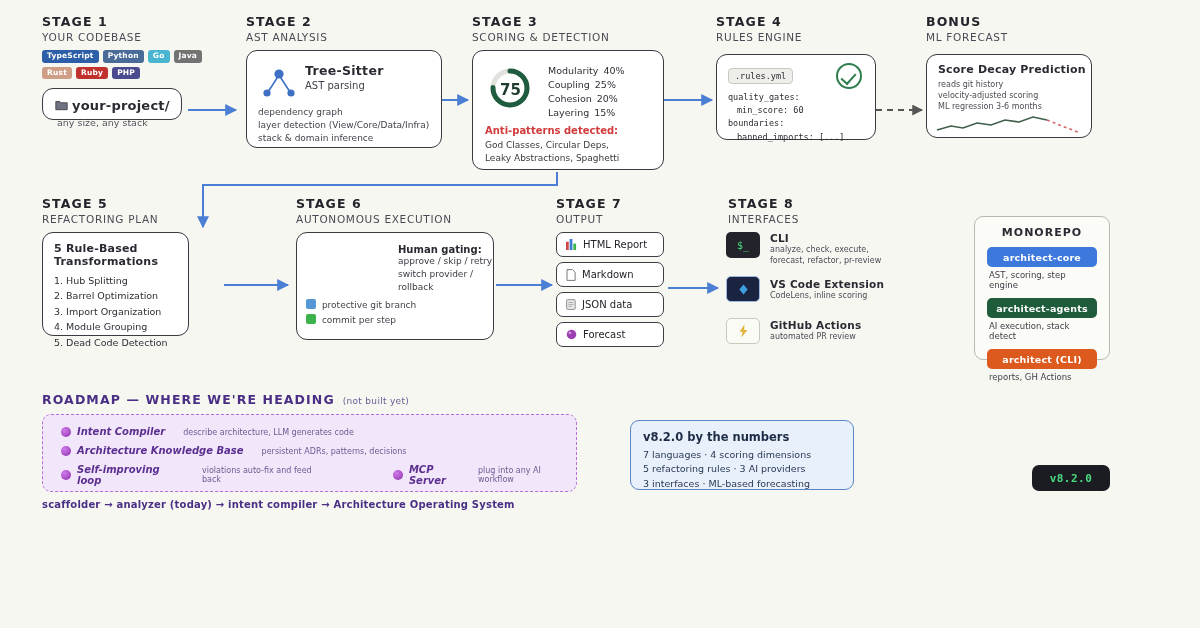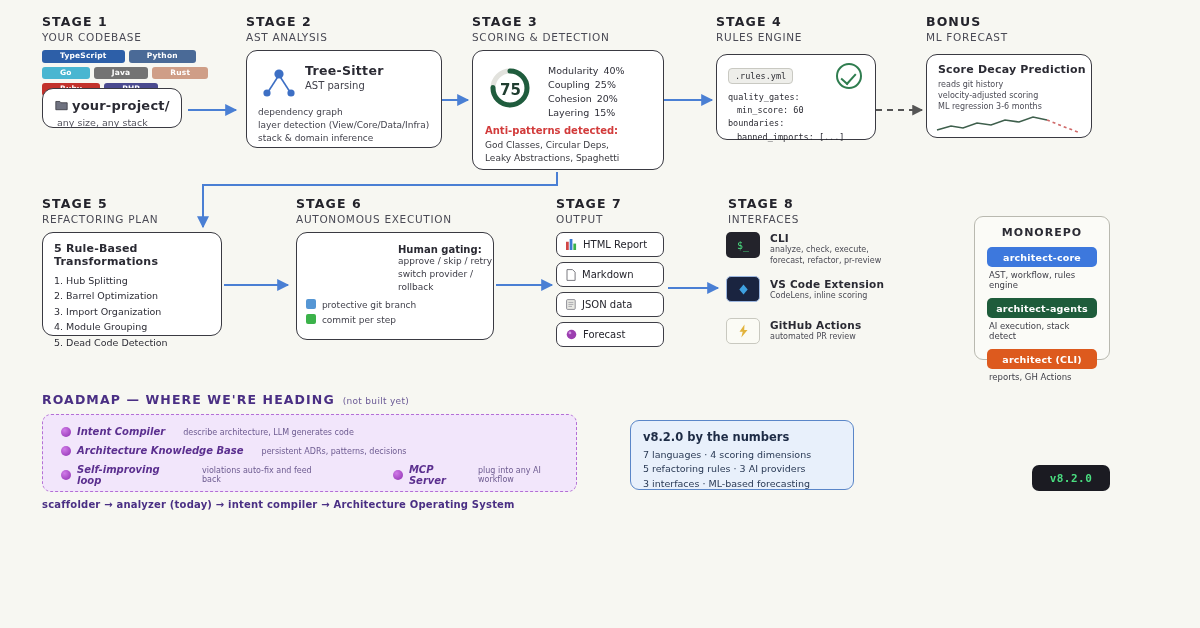--- a/index.html
+++ b/index.html
@@ -27,21 +27,21 @@
     position: absolute;
     background: #ffffff;
     border: 1.4px solid #3a3a42;
     border-radius: 11px;
   }
 
   
   .badges { position: absolute; display: flex; flex-wrap: wrap; gap: 4px; width: 180px; }
   .badge {
     font-size: 7.5px; font-weight: bold; color: #fff;
-    padding: 2px 18px 3px; border-radius: 3px; line-height: 1;
+    padding: 2px 5px 3px; border-radius: 3px; line-height: 1;
     letter-spacing: .2px;
   }
 
   .proj-name { font-size: 13px; font-weight: bold; letter-spacing: .2px; }
   .proj-sub { font-size: 9.5px; color: #54545e; margin-top: 4px; margin-left: 14px; }
   .small { font-size: 9px; color: #43434d; line-height: 1.42; }
   .tiny { font-size: 8px; color: #4b4b55; line-height: 1.4; }
 
   
   .ts-title { font-size: 12.5px; font-weight: bold; letter-spacing: .3px; }
@@ -188,21 +188,21 @@
   </div>
   <div class="badges" style="left:42px; top:50px;">
     <span class="badge" style="background:#2d5fa8">TypeScript</span>
     <span class="badge" style="background:#4a6a97">Python</span>
     <span class="badge" style="background:#49b6d1">Go</span>
     <span class="badge" style="background:#737373">Java</span>
     <span class="badge" style="background:#cf9e87">Rust</span>
     <span class="badge" style="background:#c2322c">Ruby</span>
     <span class="badge" style="background:#4a4a8f">PHP</span>
   </div>
-  <div class="card" style="left:42px; top:88px; width:140px; height:40px;">
+  <div class="card" style="left:42px; top:88px; width:140px; height:32px;">
     <div style="display:flex; align-items:center; gap:4px; padding:9px 0 0 12px;">
       <svg width="13" height="11" viewBox="0 0 14 12">
         <path d="M0.8,1.6 h4.4 l1.2,1.4 h6.8 v7.6 h-12.4 z" fill="#6f7280" stroke="#3a3a42" stroke-width="0.9"></path>
       </svg>
       <span class="proj-name">your-project/</span>
     </div>
     <div class="proj-sub">any size, any stack</div>
   </div>
 
   <div class="stage-head" style="left:246px; top:14px;">
@@ -294,21 +294,21 @@
     <svg width="150" height="24" viewBox="0 0 150 24" style="position:absolute; left:8px; top:56px;">
       <polyline points="2,19 16,15 28,17 42,12 56,14 70,9 84,11 98,6 112,9" fill="none" stroke="#3e5f4c" stroke-width="1.6"></polyline>
       <polyline points="112,9 122,13 132,17 143,21" fill="none" stroke="#d06a6a" stroke-width="1.6" stroke-dasharray="3 3"></polyline>
     </svg>
   </div>
 
   <div class="stage-head" style="left:42px; top:196px;">
     <div class="stage-title">STAGE 5</div>
     <div class="stage-sub">REFACTORING PLAN</div>
   </div>
-  <div class="card" style="left:42px; top:232px; width:180px; height:104px;">
+  <div class="card" style="left:42px; top:232px; width:147px; height:104px;">
     <div style="padding:9px 0 0 11px;">
       <div class="rule-title">5 Rule-Based Transformations</div>
       <div style="margin-top:5px;">
         <div class="rule-item">1. Hub Splitting</div>
         <div class="rule-item">2. Barrel Optimization</div>
         <div class="rule-item">3. Import Organization</div>
         <div class="rule-item">4. Module Grouping</div>
         <div class="rule-item">5. Dead Code Detection</div>
       </div>
     </div>
@@ -402,21 +402,21 @@
   </div>
   <div style="position:absolute; left:770px; top:319px;">
     <div class="iface-name">GitHub Actions</div>
     <div class="iface-desc">automated PR review</div>
   </div>
 
   <div class="mono-card" style="left:974px; top:216px; width:136px; height:144px;">
     <div class="mono-title" style="margin-top:9px;">MONOREPO</div>
     <div style="padding:8px 12px 0;">
       <div class="pkg" style="background:#3d78dd;">architect-core</div>
-      <div class="pkg-desc">AST, workflow, rules engine</div>
+      <div class="pkg-desc">AST, scoring, step engine</div>
       <div class="pkg" style="background:#1e5c3b;">architect-agents</div>
       <div class="pkg-desc">AI execution, stack detect</div>
       <div class="pkg" style="background:#dd5a1e;">architect (CLI)</div>
       <div class="pkg-desc">reports, GH Actions</div>
     </div>
   </div>
 
   <div style="position:absolute; left:42px; top:392px; display:flex; align-items:baseline; gap:8px;">
     <span class="roadmap-h">ROADMAP — WHERE WE'RE HEADING</span>
     <span class="roadmap-note">(not built yet)</span>

